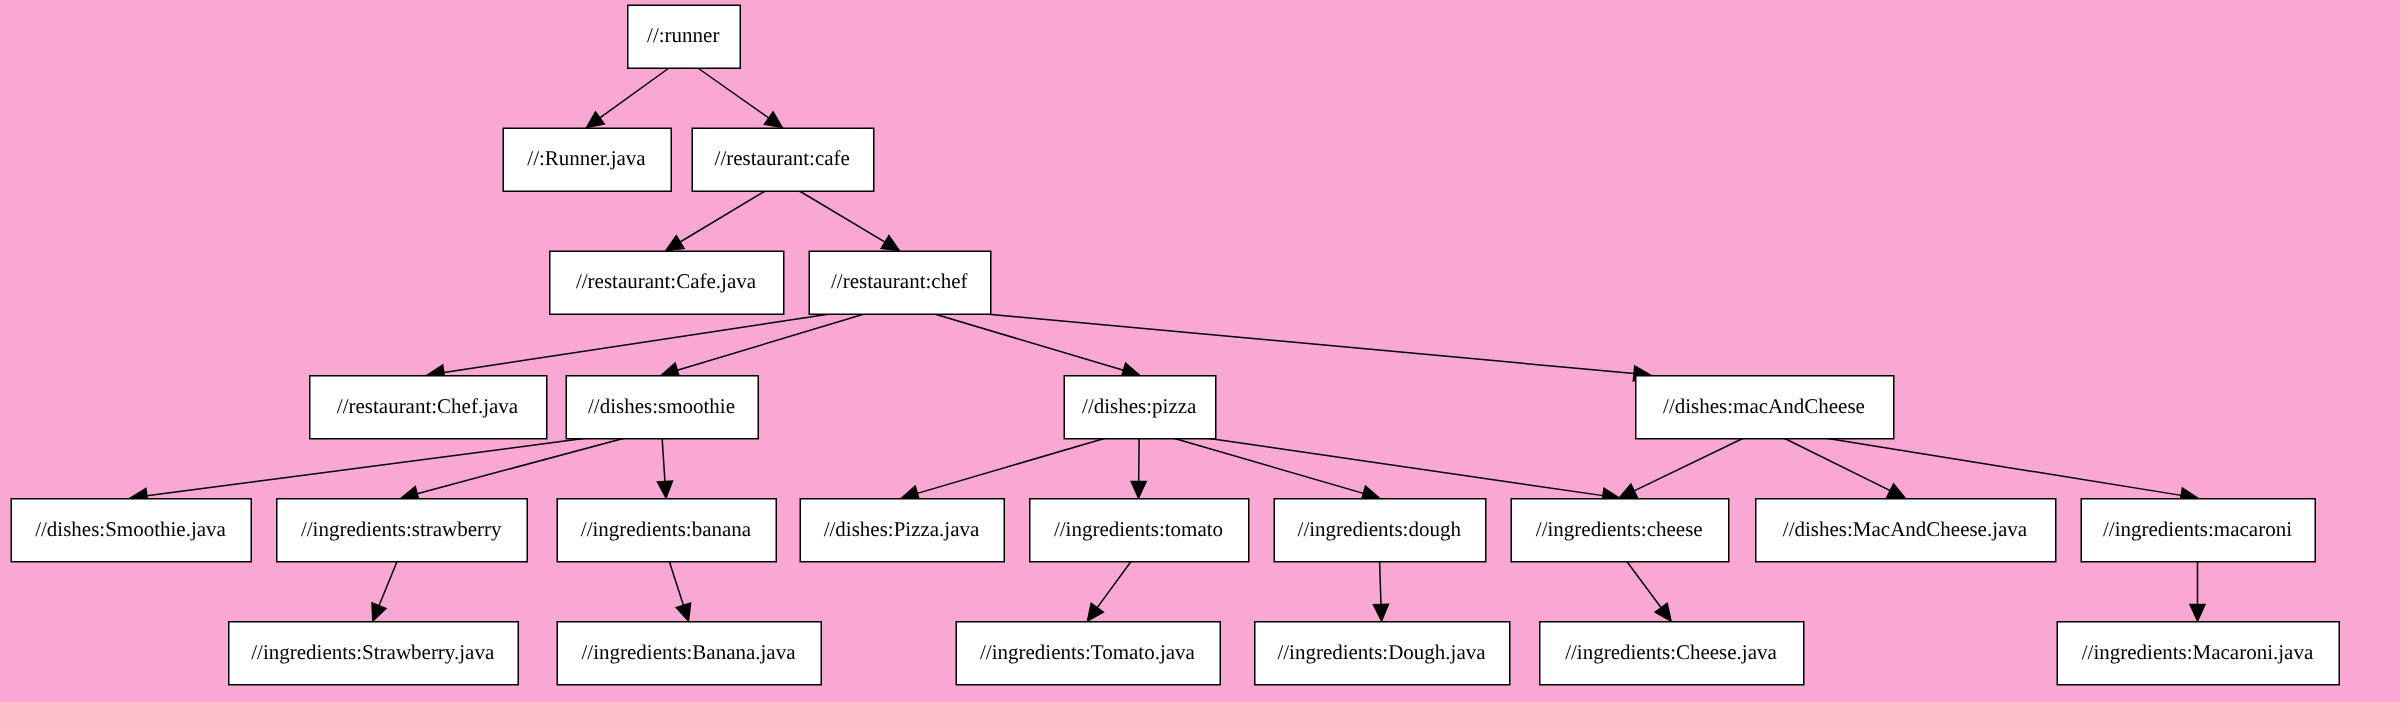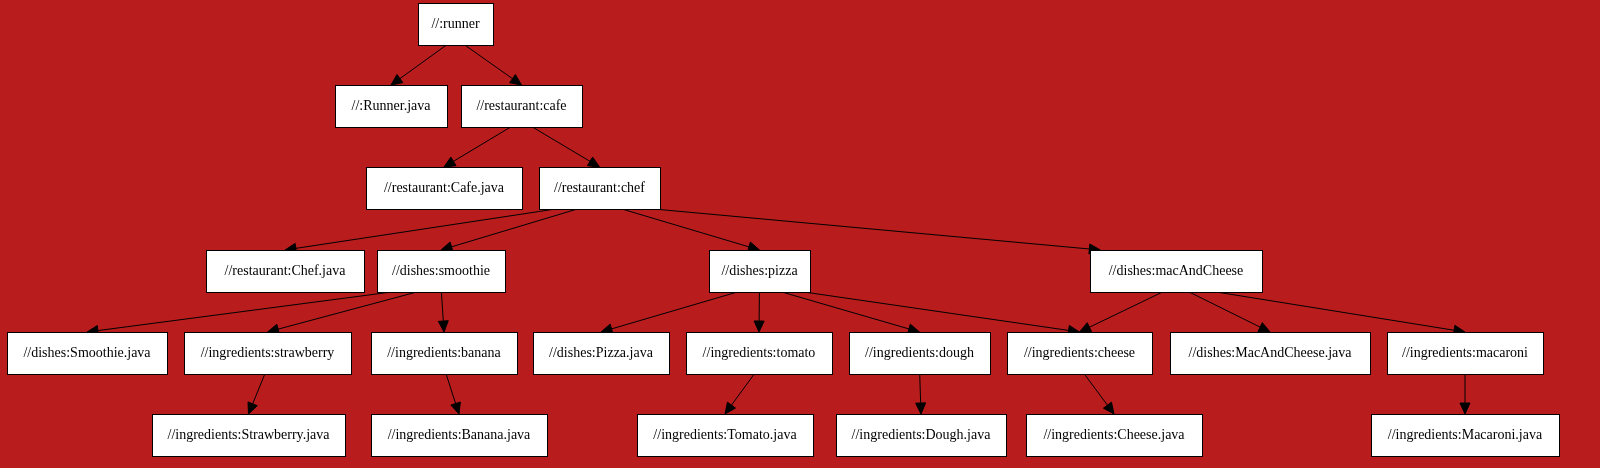--- a/index.html
+++ b/index.html
@@ -4,21 +4,21 @@
 <style>
   html, body {
     margin: 0;
     padding: 0;
     background: #ffffff;
   }
   #graph-root {
     position: relative;
     width: 1600px;
     height: 468px;
-    background: #b91c1c;
+    background: #f9a8d4;
     font-family: "Liberation Serif", "DejaVu Serif", serif;
     overflow: hidden;
   }
   svg#graph-canvas {
     display: block;
     width: 1600px;
     height: 468px;
   }
   .node-rect {
     fill: #ffffff;

